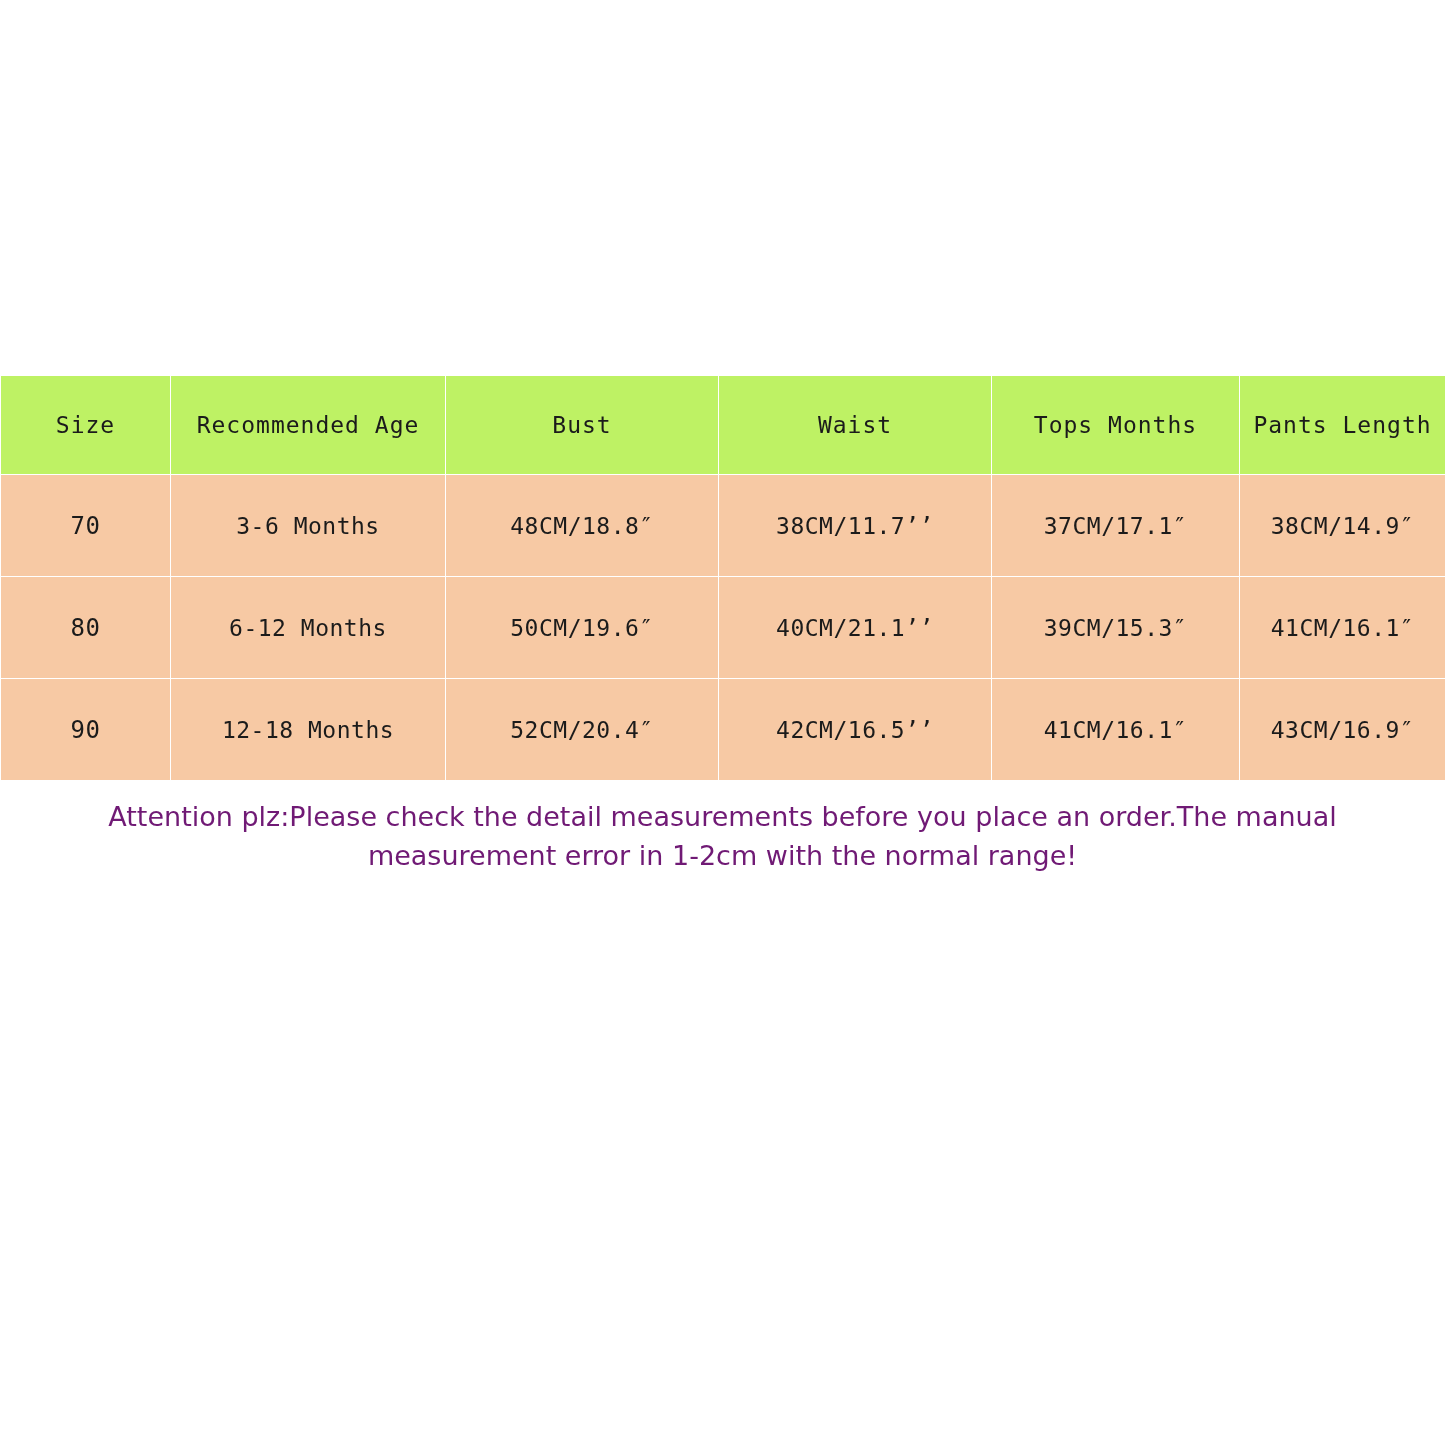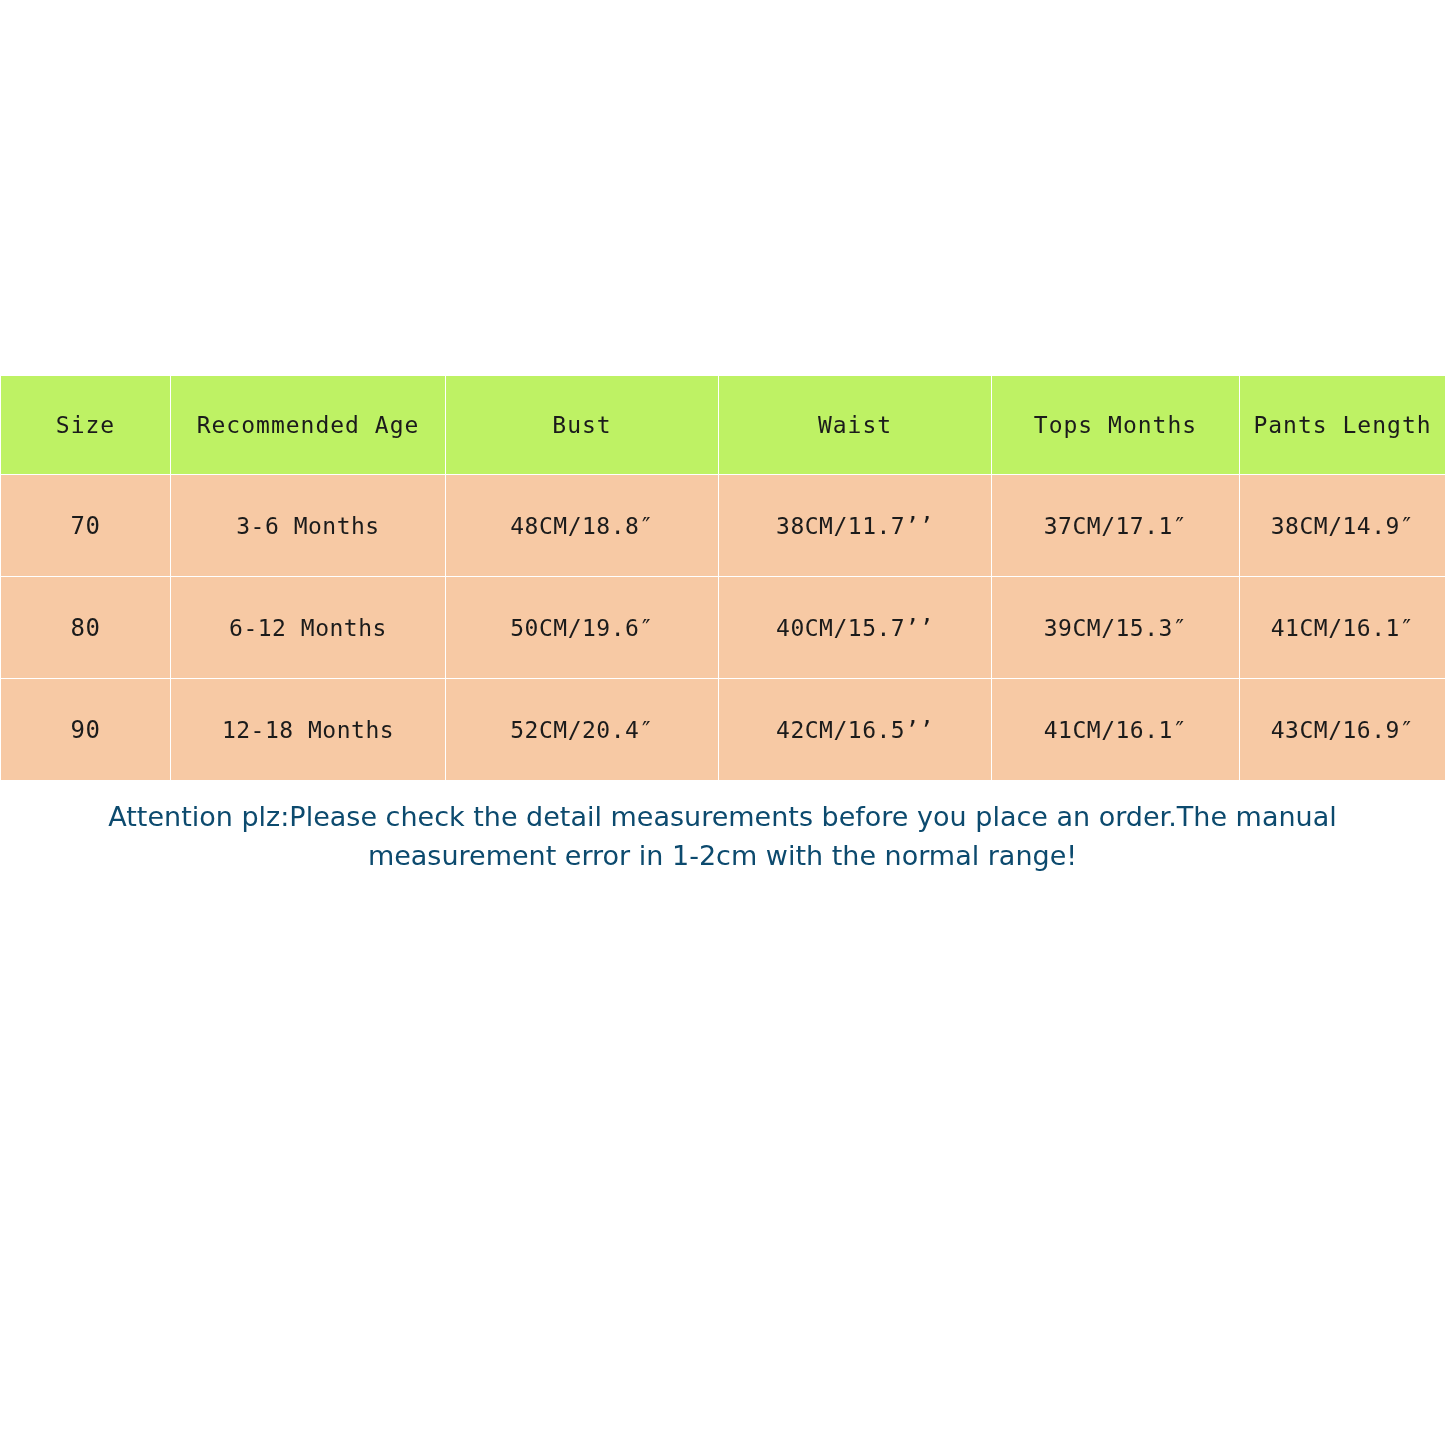--- a/index.html
+++ b/index.html
@@ -74,21 +74,21 @@
   col.c-waist { width: 273px; }
   col.c-tops { width: 248px; }
   col.c-pants { width: 206px; }
   .note {
     margin-top: 16px;
     padding: 0 20px;
     text-align: center;
     font-family: "DejaVu Sans", sans-serif;
     font-size: 27px;
     line-height: 1.45;
-    color: #0c4a6e;
+    color: #701a75;
   }
 </style>
 </head>
 <body>
 
 <div class="page">
   <div class="chart-wrap">
 
 
     <table class="size-table">
@@ -116,21 +116,21 @@
           <td>3-6 Months</td>
           <td>48CM/18.8″</td>
           <td>38CM/11.7’’</td>
           <td>37CM/17.1″</td>
           <td>38CM/14.9″</td>
         </tr>
         <tr>
           <td class="size-col">80</td>
           <td>6-12 Months</td>
           <td>50CM/19.6″</td>
-          <td>40CM/15.7’’</td>
+          <td>40CM/21.1’’</td>
           <td>39CM/15.3″</td>
           <td>41CM/16.1″</td>
         </tr>
         <tr>
           <td class="size-col">90</td>
           <td>12-18 Months</td>
           <td>52CM/20.4″</td>
           <td>42CM/16.5’’</td>
           <td>41CM/16.1″</td>
           <td>43CM/16.9″</td>

